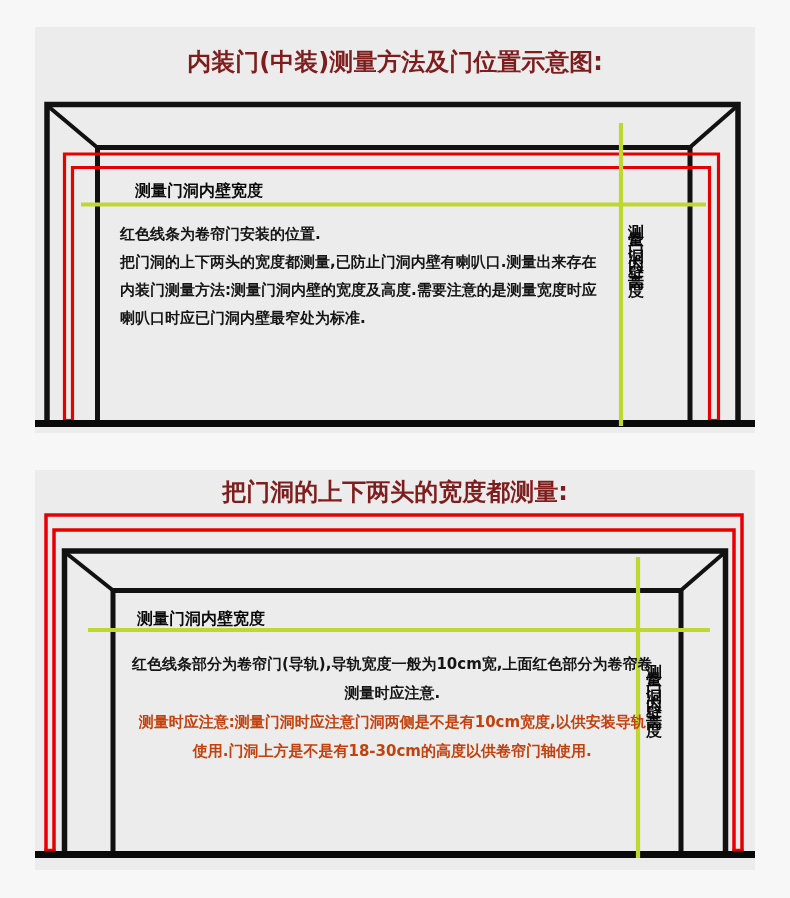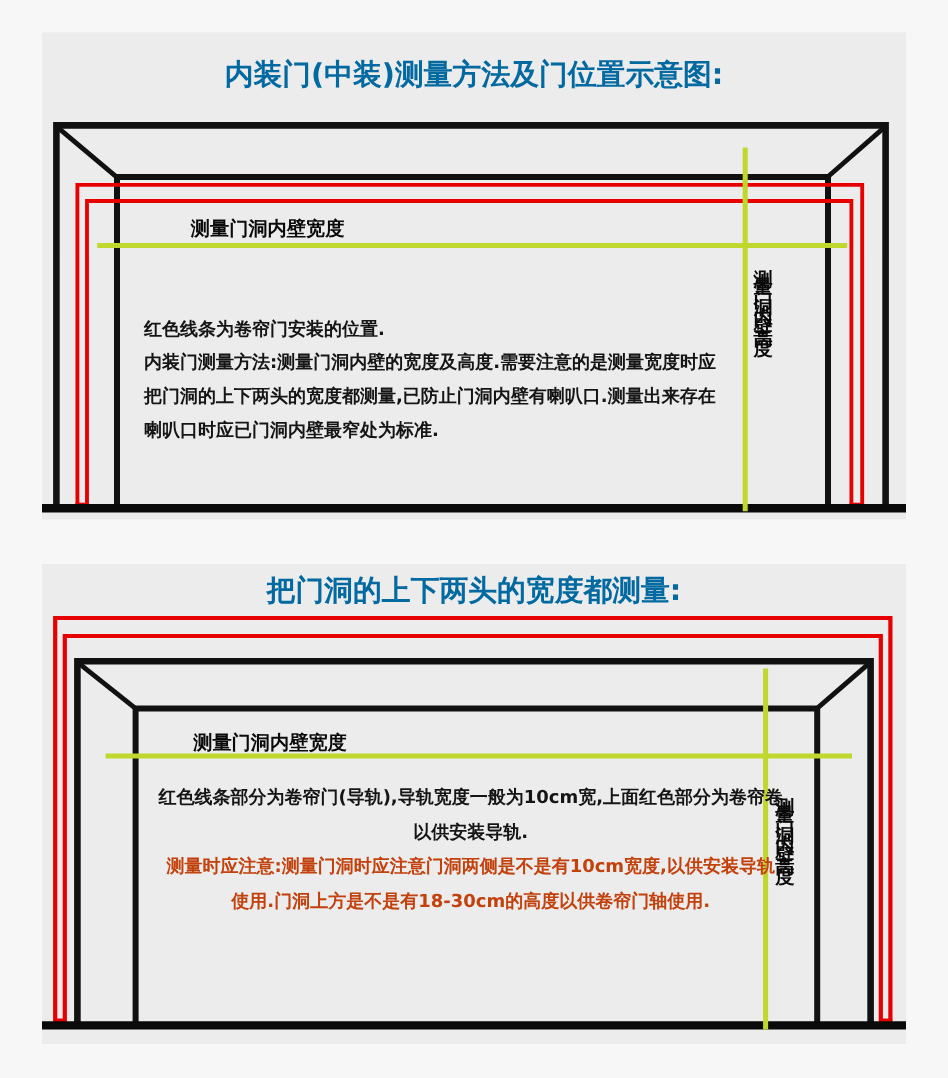--- a/index.html
+++ b/index.html
@@ -9,31 +9,31 @@
     font-family:"DejaVu Sans",sans-serif;
     color:#151515;
     overflow:hidden;
   }
   .panel{position:absolute;left:35px;width:720px;background:#ececec;}
   #panel1{top:27px;height:406px;}
   #panel2{top:470px;height:400px;}
   .panel svg{position:absolute;left:0;top:0;}
   .diagram-title{
     position:absolute;left:0;width:100%;text-align:center;
-    font-size:24px;font-weight:bold;letter-spacing:0px;color:#0369a1;
+    font-size:24px;font-weight:bold;letter-spacing:0px;color:#7f1d1d;
   }
   #panel1 .diagram-title{top:19px;}
   #panel2 .diagram-title{top:6px;}
   .width-label{
-    position:absolute;font-size:16px;font-weight:bold;color:#0a0a0a;white-space:nowrap;margin-left:24px;
+    position:absolute;font-size:16px;font-weight:bold;color:#0a0a0a;white-space:nowrap;
   }
   #panel1 .width-label{left:100px;top:154px;}
   #panel2 .width-label{left:102px;top:139px;}
   .body-text{position:absolute;font-size:15px;font-weight:bold;}
-  #panel1 .body-text{left:85px;top:193px;margin-top:40px;}
+  #panel1 .body-text{left:85px;top:193px;}
   #panel2 .body-text{left:97px;top:180px;text-align:center;}
   #panel1 .body-line{height:28px;line-height:28px;white-space:nowrap;}
   #panel2 .body-line{height:29px;line-height:29px;white-space:nowrap;}
   .red-line{color:#c2410c;}
   .height-label{
     position:absolute;
     writing-mode:vertical-rl;text-orientation:upright;
     font-size:16px;font-weight:bold;letter-spacing:8px;color:#0a0a0a;
   }
   #panel1 .height-label{left:590px;top:184px;}
@@ -59,22 +59,22 @@
 
     <line x1="46" y1="177.5" x2="671" y2="177.5" stroke="#c0d72e" stroke-width="4.2"></line>
     <line x1="586" y1="96" x2="586" y2="399" stroke="#c0d72e" stroke-width="4.2"></line>
   </svg>
 
   <div class="diagram-title">内装门(中装)测量方法及门位置示意图:</div>
   <div class="width-label">测量门洞内壁宽度</div>
 
   <div class="body-text">
     <div class="body-line">红色线条为卷帘门安装的位置.</div>
+    <div class="body-line">把门洞的上下两头的宽度都测量,已防止门洞内壁有喇叭口.测量出来存在</div>
     <div class="body-line">内装门测量方法:测量门洞内壁的宽度及高度.需要注意的是测量宽度时应</div>
-    <div class="body-line">把门洞的上下两头的宽度都测量,已防止门洞内壁有喇叭口.测量出来存在</div>
     <div class="body-line">喇叭口时应已门洞内壁最窄处为标准.</div>
   </div>
 
   <div class="height-label">测量门洞内壁高度</div>
 </div>
 
 <div class="panel" id="panel2">
   <svg width="720" height="400" viewBox="0 0 720 400">
 
     <path d="M 29.5,384 L 29.5,81 L 690.5,81 L 690.5,384" fill="none" stroke="#111" stroke-width="5.5"></path>
@@ -91,19 +91,19 @@
 
     <line x1="53" y1="160" x2="675" y2="160" stroke="#c0d72e" stroke-width="4.2"></line>
     <line x1="603" y1="87" x2="603" y2="388" stroke="#c0d72e" stroke-width="4.2"></line>
   </svg>
 
   <div class="diagram-title">把门洞的上下两头的宽度都测量:</div>
   <div class="width-label">测量门洞内壁宽度</div>
 
   <div class="body-text">
     <div class="body-line">红色线条部分为卷帘门(导轨),导轨宽度一般为10cm宽,上面红色部分为卷帘卷</div>
-    <div class="body-line">以供安装导轨.</div>
+    <div class="body-line">测量时应注意.</div>
     <div class="body-line red-line">测量时应注意:测量门洞时应注意门洞两侧是不是有10cm宽度,以供安装导轨</div>
     <div class="body-line red-line">使用.门洞上方是不是有18-30cm的高度以供卷帘门轴使用.</div>
   </div>
 
   <div class="height-label">测量门洞内壁高度</div>
 </div>
 
 </body></html>

